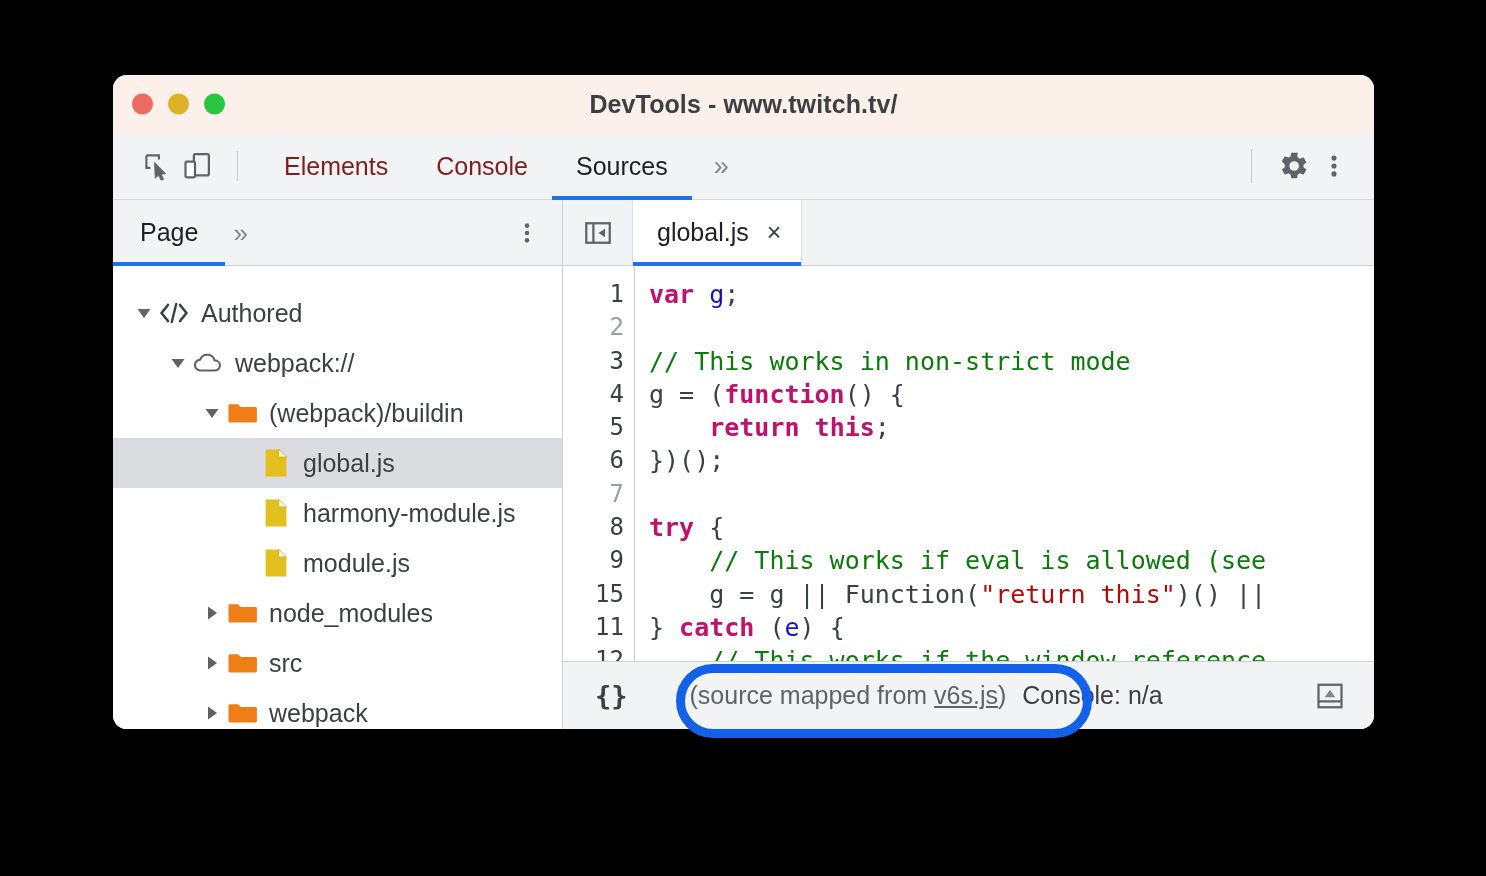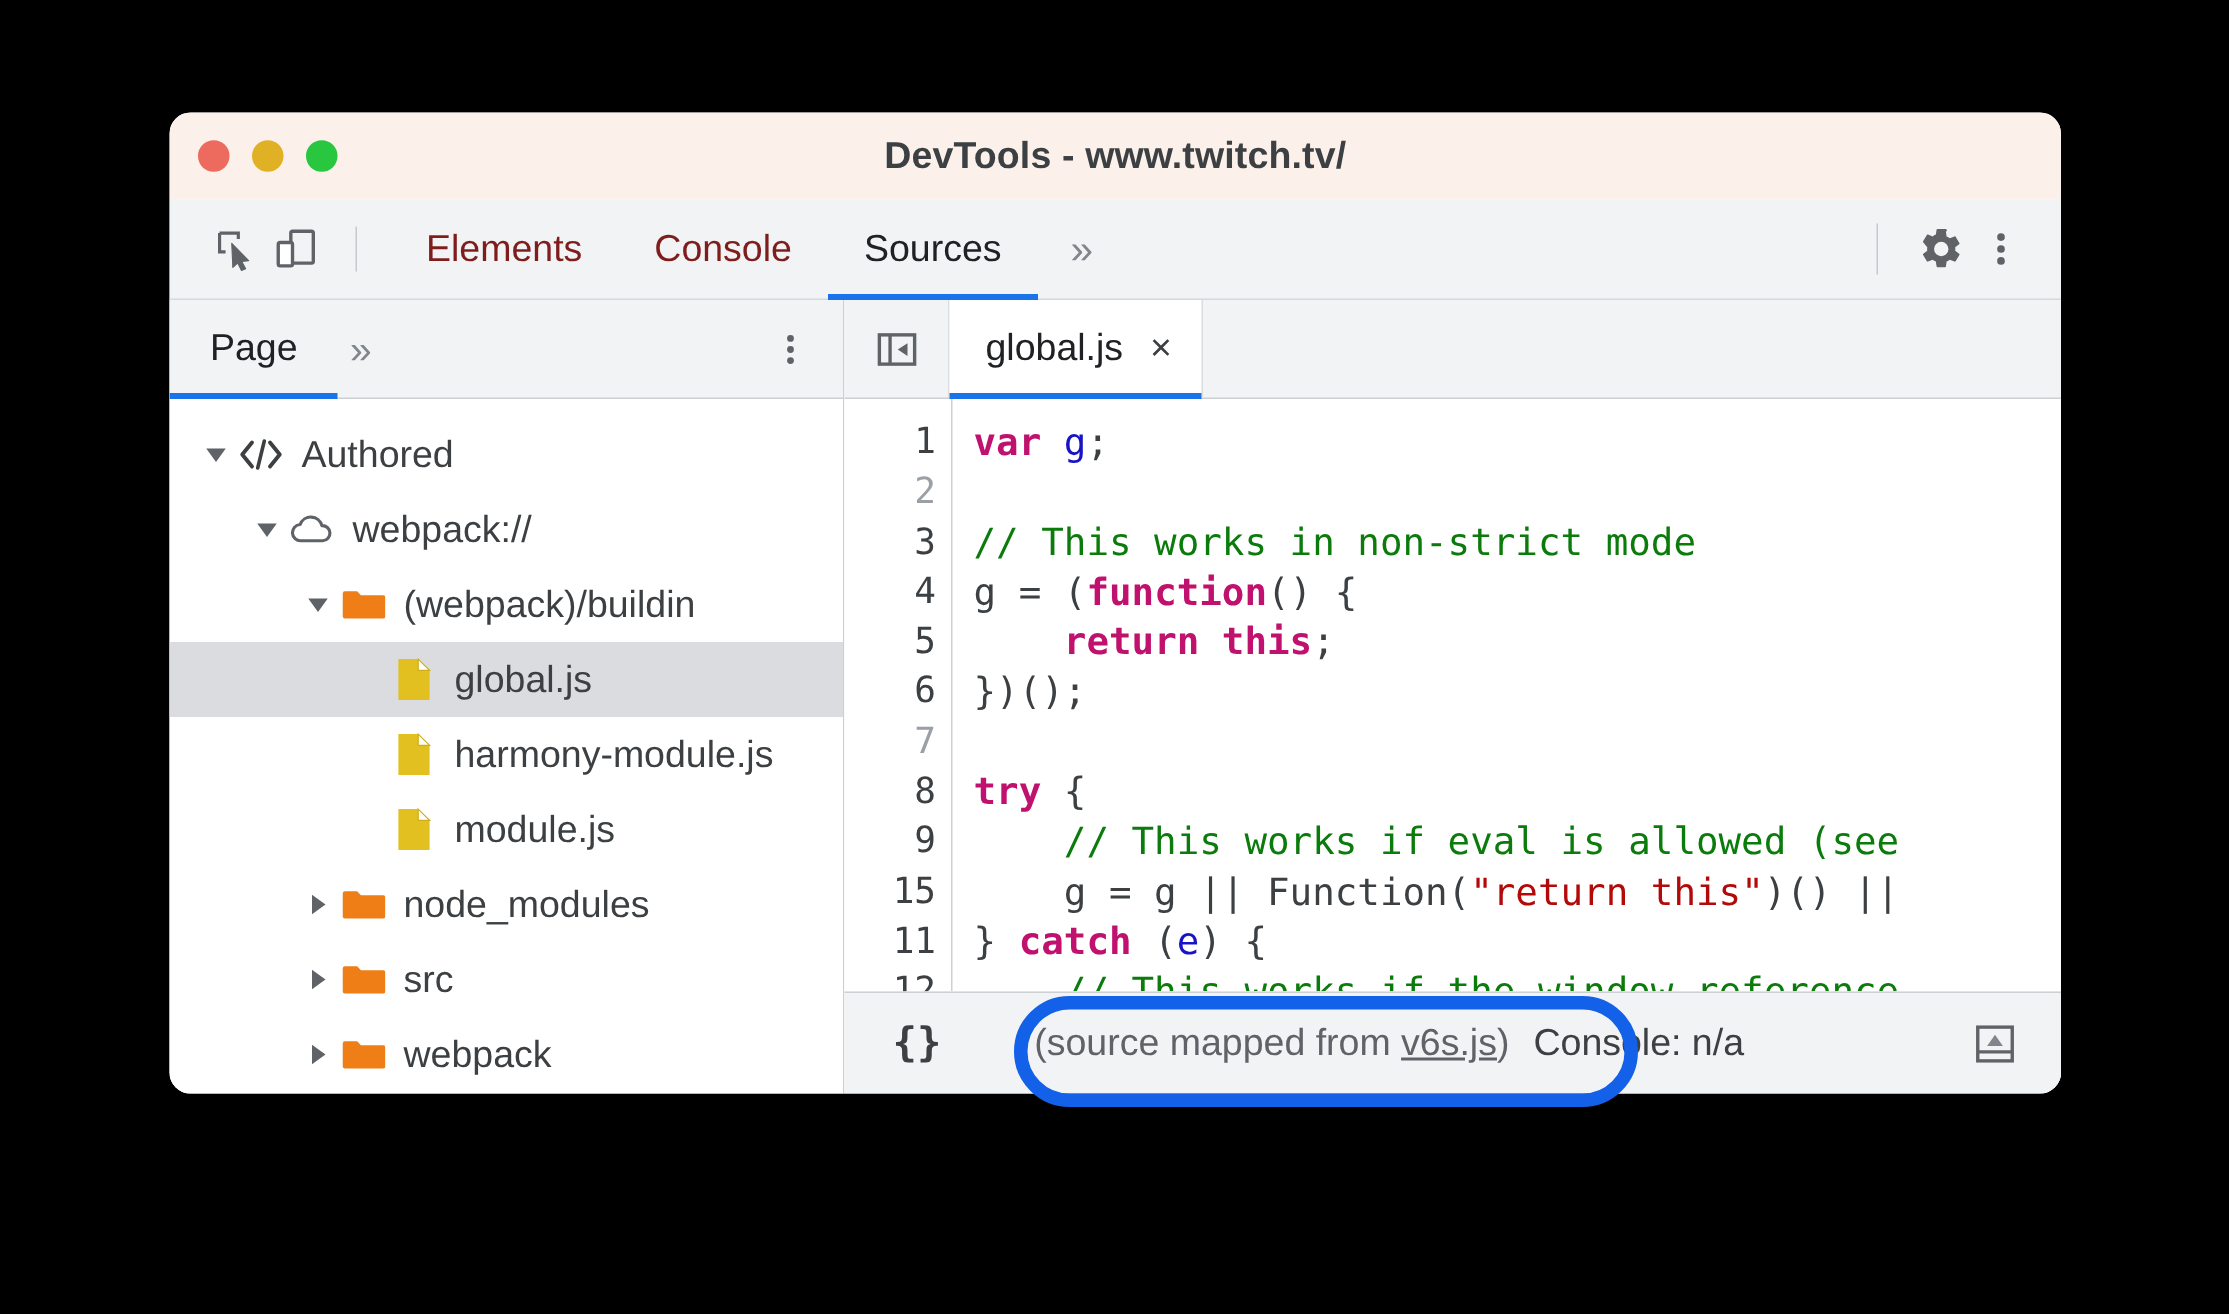--- a/index.html
+++ b/index.html
@@ -198,21 +198,21 @@
     color: #80868b;
     font-size: 26px;
     line-height: 1;
     padding: 0 8px;
   }
   .nav-kebab { margin-left: auto; display: flex; align-items: center; }
 
   .tree {
     flex: 1 1 auto;
     overflow: hidden;
-    padding-top: 12px;
+    padding-top: 22px;
     background: #fff;
   }
   .row {
     height: 50px;
     display: flex;
     align-items: center;
     font-size: 25px;
     color: #3c4043;
     white-space: nowrap;
     position: relative;

